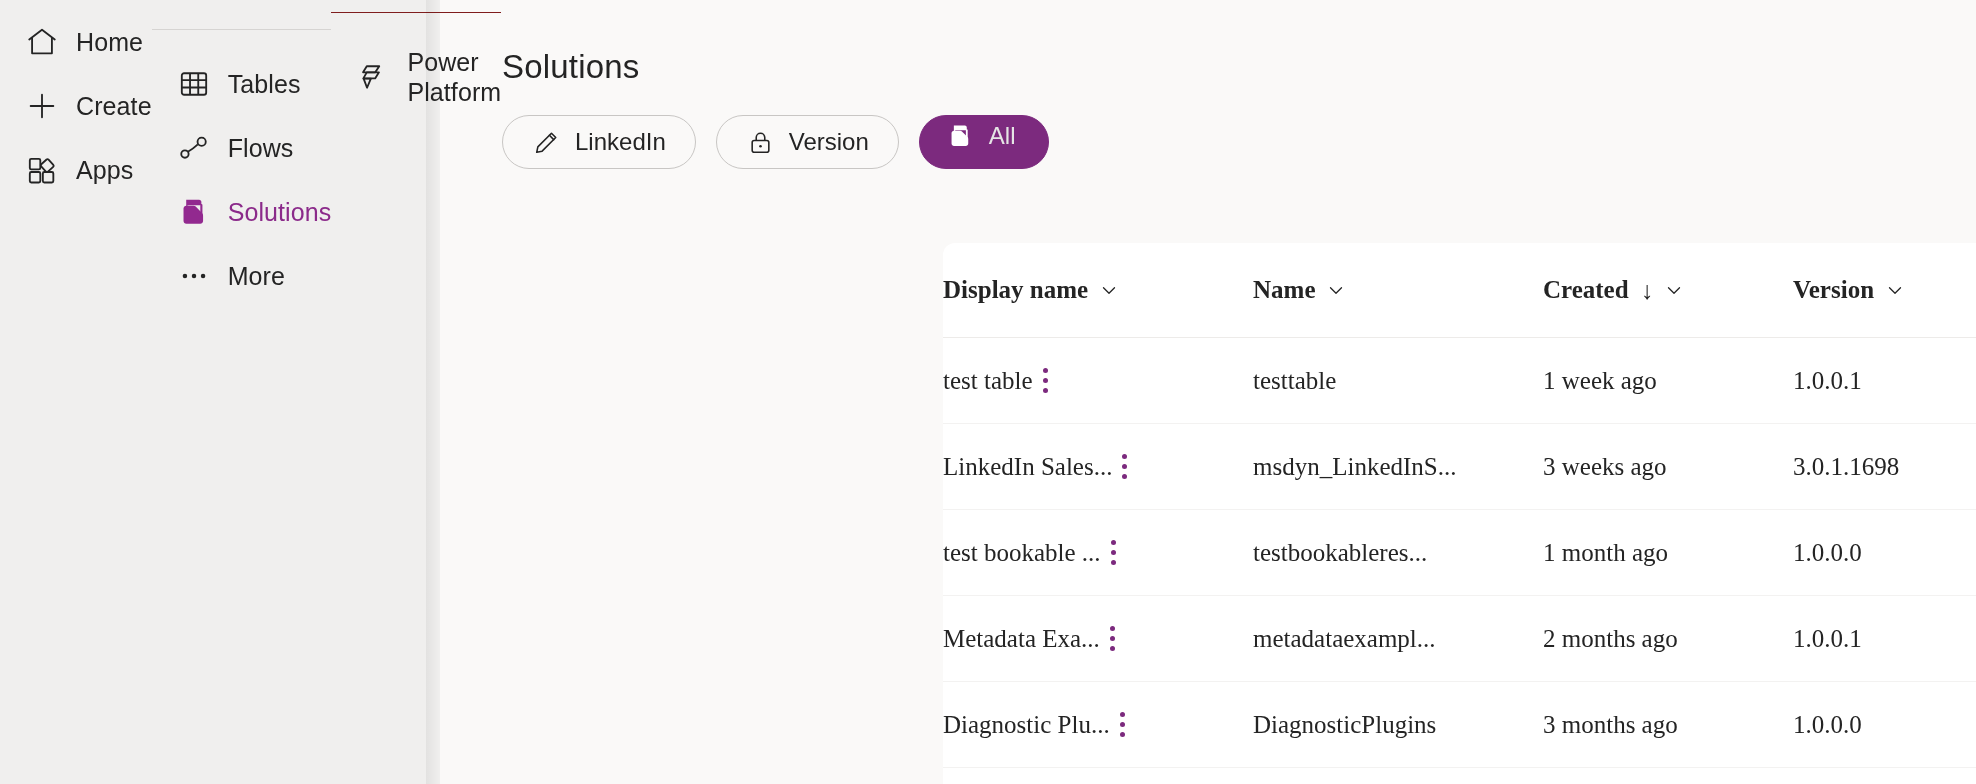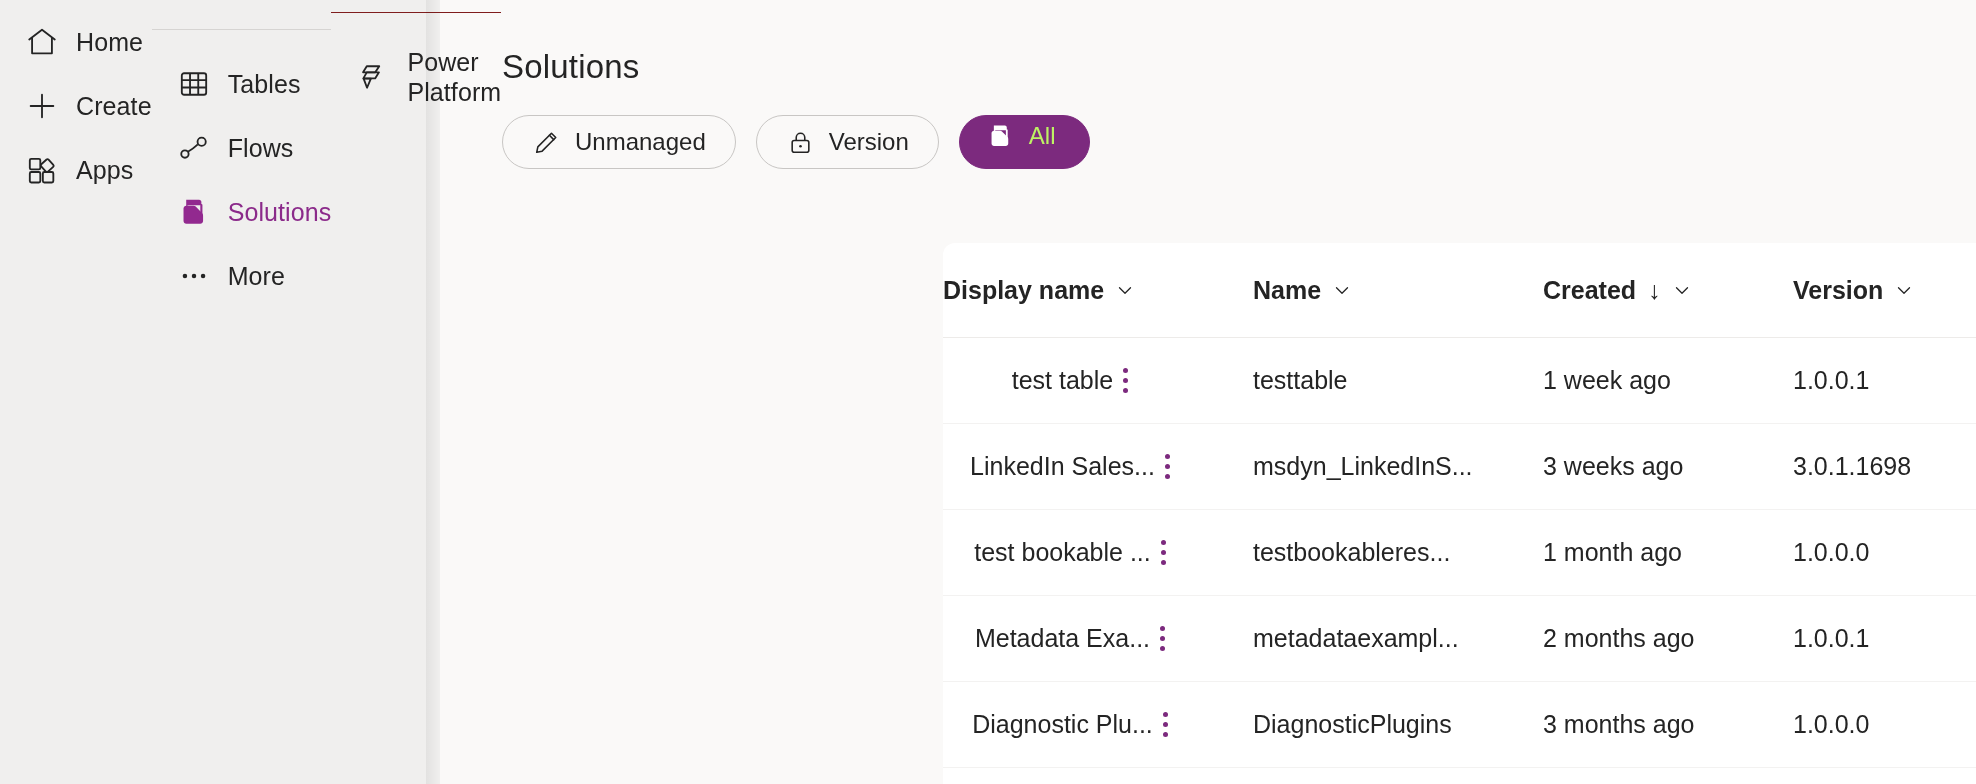--- a/index.html
+++ b/index.html
@@ -123,35 +123,36 @@
     display: inline-flex;
     align-items: center;
     justify-content: center;
     width: 29px;
     height: 29px;
     color: #242424;
   }
   .pill.selected {
     background: #7c2a7e;
     border-color: #7c2a7e;
-    color: #bef264;
+    color: #e5e5e5;
     padding: 0 33px 12px 26px;
   }
   .pill.selected .pill-icon { color: #ffffff; }
 
   
   .table-card {
     position: absolute;
     left: 503px;
     top: 243px;
     right: 0;
     bottom: 0;
     background: #ffffff;
     border-top-left-radius: 12px;
     overflow: hidden;
+    font-family: Liberation Serif, serif;
   }
   .table {
     width: 100%;
     border-collapse: collapse;
     table-layout: fixed;
   }
   .table th {
     text-align: left;
     font-weight: 600;
     font-size: 25px;
@@ -182,21 +183,21 @@
     font-size: 25px;
     color: #242424;
     height: 85px;
     padding: 0;
     vertical-align: middle;
     border-bottom: 1px solid #f3f2f1;
   }
   .cell-display {
     display: flex;
     align-items: center;
-    justify-content: center;
+    justify-content: flex-start;
     padding-right: 46px;
     white-space: nowrap;
   }
   .kebab {
     color: #7c2a7e;
     font-size: 28px;
     line-height: 1;
     letter-spacing: 0;
     cursor: pointer;
     user-select: none;
@@ -335,21 +336,21 @@
 
     <div class="filter-bar">
 
       <button class="pill">
         <span class="pill-icon">
           <svg width="27" height="27" viewBox="0 0 24 24" fill="none" stroke="currentColor" stroke-width="1.4" stroke-linejoin="round" stroke-linecap="round">
             <path d="M16.4 3.8l3.8 3.8L8.1 19.7l-4.8 1 1-4.8z"></path>
             <path d="M14.6 5.6l3.8 3.8"></path>
           </svg>
         </span>
-        <span>Unmanaged</span>
+        <span>LinkedIn</span>
       </button>
 
       <button class="pill">
         <span class="pill-icon">
           <svg width="27" height="27" viewBox="0 0 24 24" fill="none" stroke="currentColor" stroke-width="1.4" stroke-linejoin="round">
             <rect x="4.6" y="10.2" width="14.8" height="10.4" rx="1.8"></rect>
             <path d="M8.2 10.2V7.6a3.8 3.8 0 017.6 0v2.6"></path>
             <circle cx="12" cy="15.4" r="1.15" fill="currentColor" stroke="none"></circle>
           </svg>
         </span>

